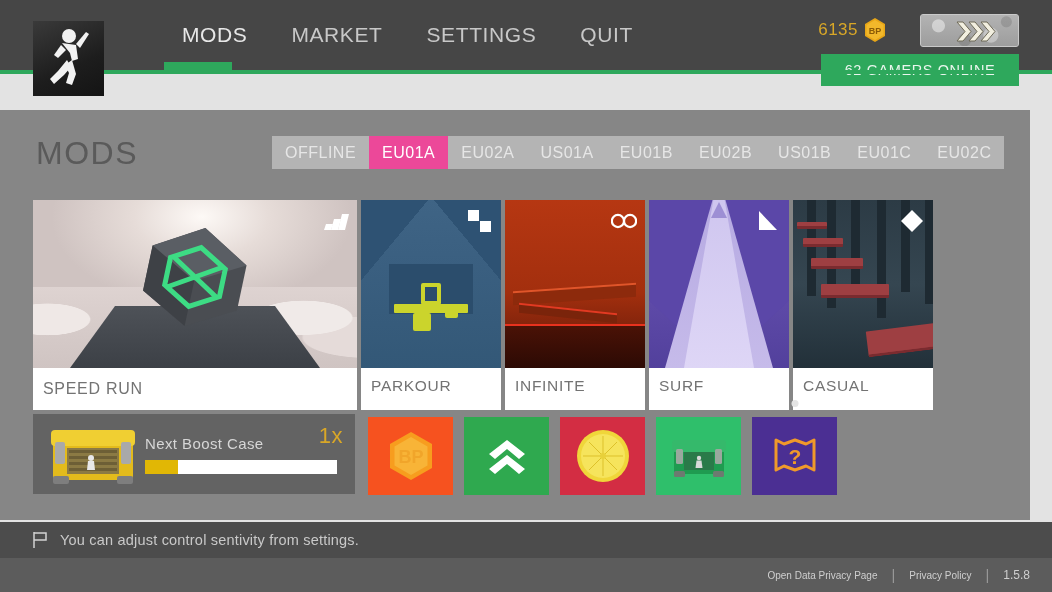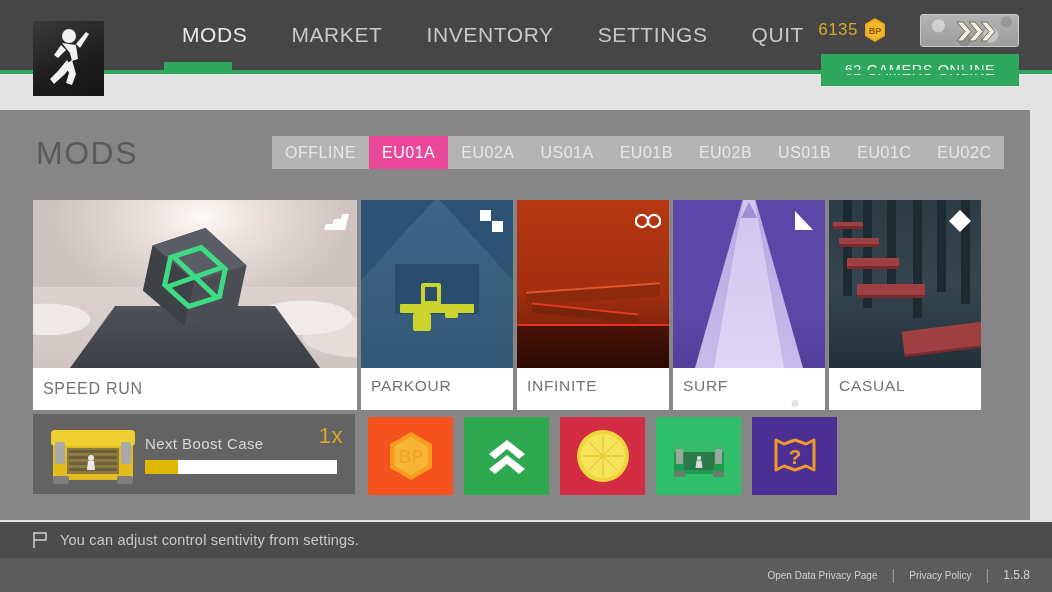--- a/index.html
+++ b/index.html
@@ -86,21 +86,21 @@
   }
   .server-tab {
     display: flex; align-items: center; justify-content: center;
     padding: 0 13px; height: 33px; color: #e6e6e6; font-size: 16px;
     letter-spacing: 0.5px; cursor: pointer;
   }
   .server-tab.selected { background: #ec4899; color: #ffffff; }
 
   
   .cards { position: absolute; left: 33px; top: 200px; display: flex; gap: 4px; }
-  .card { width: 152px; background: #ffffff; cursor: pointer; }
+  .card { width: 140px; background: #ffffff; cursor: pointer; }
   .card.wide { width: 324px; }
   .card-thumb { position: relative; width: 100%; height: 168px; overflow: hidden; }
   .card-label {
     height: 36px; display: flex; align-items: center; padding-left: 10px;
     color: #737373; font-size: 15.5px; letter-spacing: 0.7px; background: #fff;
   }
   .card.wide .card-label { height: 42px; font-size: 16px; }
   .card-badge {
     position: absolute; right: 8px; top: 8px; z-index: 3;
     width: 26px; height: 26px;
@@ -250,23 +250,20 @@
 <div id="app">
 
   <div class="header">
 
     <div class="nav">
       <div class="nav-item active">
         <span>MODS</span>
       </div>
       <div class="nav-item">
         <span>MARKET</span>
-      </div>
-      <div class="nav-item">
-        <span>INVENTORY</span>
       </div>
       <div class="nav-item">
         <span>SETTINGS</span>
       </div>
       <div class="nav-item">
         <span>QUIT</span>
       </div>
     </div>
 
     <div class="coins">

